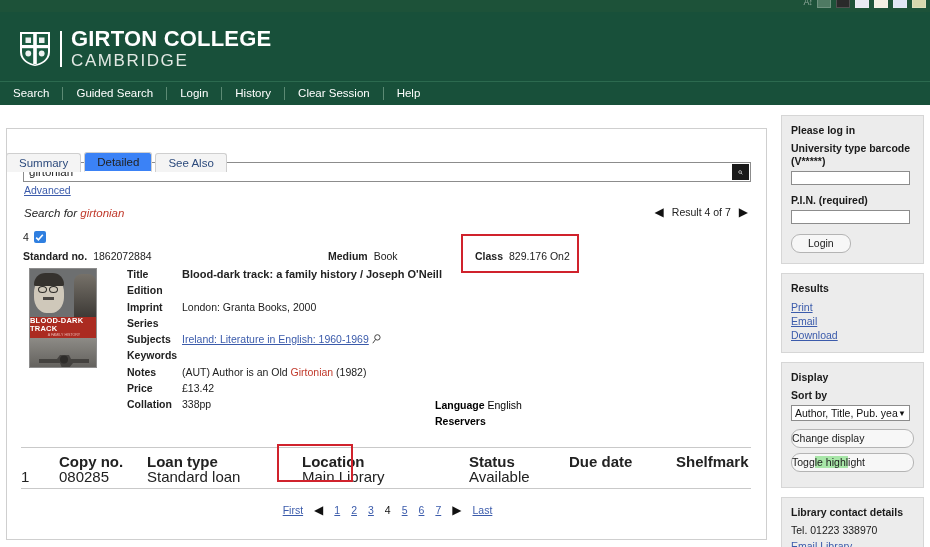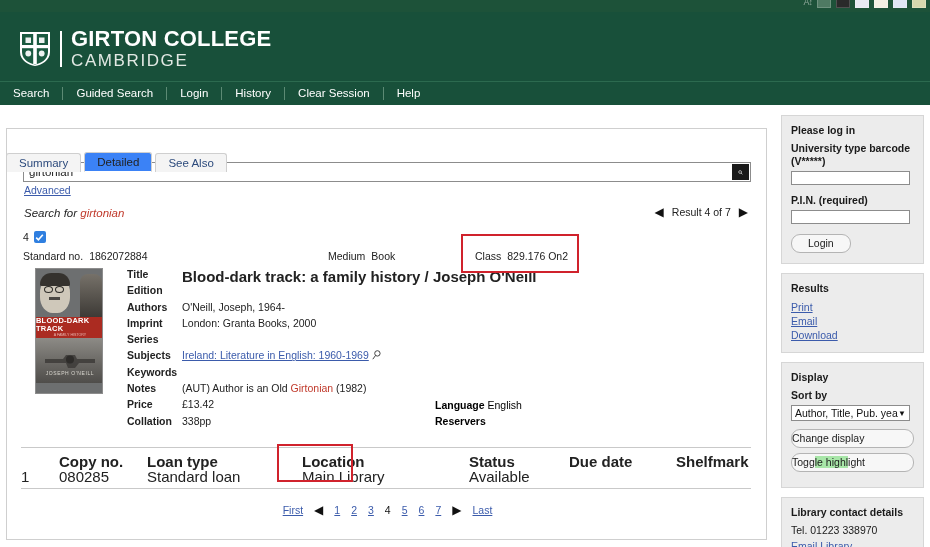--- a/index.html
+++ b/index.html
@@ -120,32 +120,32 @@
     font-size: 10.5px; color: #222;
   }
   .chk {
     width: 12px; height: 12px; background: #2f7fe0; border-radius: 2px;
     display: inline-flex; align-items: center; justify-content: center;
     cursor: pointer;
   }
   .chk svg { display: block; }
 
   .stdline { position: absolute; left: 16px; top: 121px; width: 730px; height: 14px; font-size: 10.5px; }
-  .stdline .lbl { font-weight: normal; color: #222; }
+  .stdline .lbl { font-weight: bold; color: #222; }
   .stdline .f-std { position: absolute; left: 0; }
   .stdline .f-med { position: absolute; left: 305px; }
   .stdline .f-cls { position: absolute; left: 452px; }
   .stdline .val { color: #222; margin-left: 6px; }
 
   
   .annot { position: absolute; border: 2px solid #d0222c; pointer-events: none; z-index: 20; }
 
   
   .cover {
-    position: absolute; left: 28px; top: 139px; width: 68px; height: 126px;
+    position: absolute; left: 22px; top: 139px; width: 68px; height: 100px;
     background: #6d6f70; overflow: hidden;
     border: 1px solid #8d8d8d;
   }
   .cv-photo { position:absolute; left:0; top:0; width:68px; height:48px;
     background: linear-gradient(160deg,#b9b2a6 0%,#8e8madd 0%,#7e7a73 45%,#55534f 100%); }
   .cv-face { position:absolute; left:4px; top:6px; width:30px; height:38px;
     border-radius: 48% 48% 42% 42%; background:#cfc8ba; }
   .cv-hair { position:absolute; left:4px; top:4px; width:30px; height:13px;
     border-radius: 14px 14px 2px 2px; background:#35322e; }
   .cv-g1 { position:absolute; left:8px; top:17px; width:9px; height:7px;
@@ -165,21 +165,21 @@
     background: linear-gradient(180deg,#8d8b86 0%,#6a6864 55%,#4f4d4a 100%); }
   .cv-gun { position:absolute; left:6px; top:12px; width:56px; height:20px; }
   .cv-auth { position:absolute; left:0; bottom:7px; width:68px; text-align:center;
     color:#d9d6cf; font-size:5px; letter-spacing:.6px; }
 
   
   .bib { position: absolute; left: 120px; top: 139px; width: 430px; font-size: 10.5px; color: #222; }
   .bibrow { height: 16.3px; display: flex; align-items: flex-start; }
   .bibrow .k { width: 55px; font-weight: bold; color: #222; flex: 0 0 55px; }
   .bibrow .v { color: #222; }
-  .bibrow .v.title { font-weight: bold; font-size: 15px; }
+  .bibrow .v.title { font-weight: bold; font-size: 11px; }
   .bibrow .v a { color: #3b5bab; text-decoration: underline; }
   .mag { display:inline-block; vertical-align:-1px; margin-left:3px; }
   .hl { color: #c0392b; }
 
   .rightcol { position: absolute; left: 428px; top: 270px; font-size: 10.5px; }
   .rcrow { height: 16.3px; }
   .rcrow .k { font-weight: bold; }
 
   
   .hold { position: absolute; left: 14px; top: 318px; width: 730px; font-size: 15px; color:#222; }
@@ -365,24 +365,20 @@
     <div class="bib">
       <div class="bibrow">
         <span class="k">Title</span>
         <span class="v title">Blood-dark track: a family history / Joseph O'Neill</span>
       </div>
       <div class="bibrow">
         <span class="k">Edition</span>
         <span class="v"></span>
       </div>
       <div class="bibrow">
-        <span class="k">Authors</span>
-        <span class="v">O'Neill, Joseph, 1964-</span>
-      </div>
-      <div class="bibrow">
         <span class="k">Imprint</span>
         <span class="v">London: Granta Books, 2000</span>
       </div>
       <div class="bibrow">
         <span class="k">Series</span>
         <span class="v"></span>
       </div>
       <div class="bibrow">
         <span class="k">Subjects</span>
         <span class="v">

